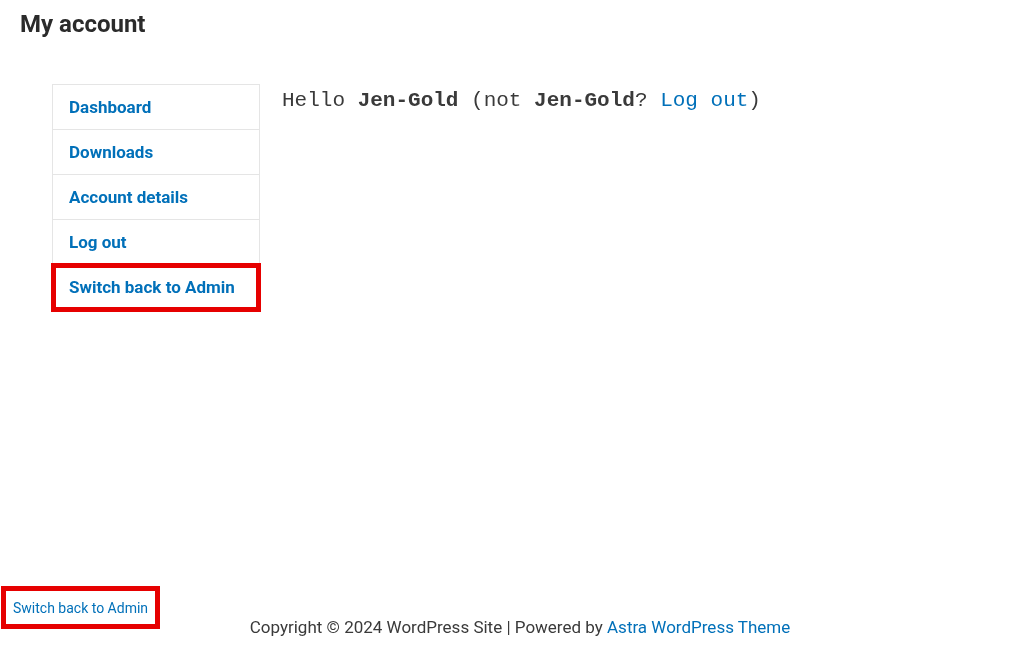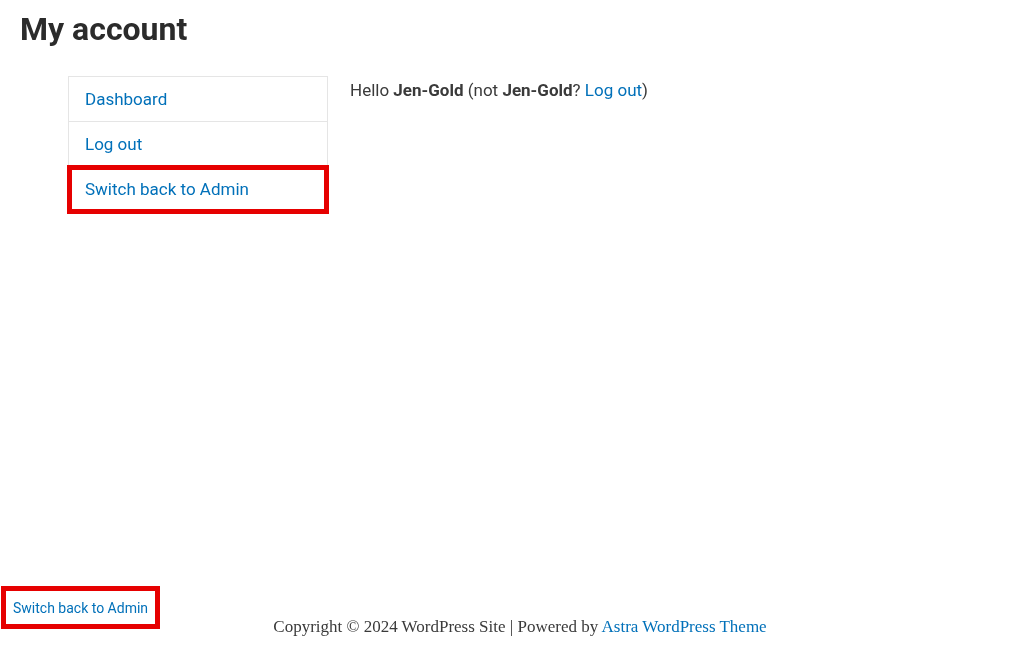--- a/index.html
+++ b/index.html
@@ -9,73 +9,74 @@
     }
     body {
       font-family: -apple-system, BlinkMacSystemFont, "Segoe UI", Roboto, Helvetica, Arial, sans-serif;
       color: #3a3a3a;
       width: 1024px;
       height: 657px;
       position: relative;
       background: #fff;
     }
     .page-title {
-      font-size: 32px;
+      font-size: 24px;
       font-weight: 700;
       color: #2b2b2b;
-      margin: 10px 0 28px 20px;
+      margin: 10px 0 46px 20px;
     }
     .content-wrap {
       display: flex;
       padding: 0 20px;
     }
     .nav-list {
-      width: 260px;
-      margin-left: 48px;
+      width: 208px;
+      margin-left: 32px;
       border: 1px solid #e5e5e5;
       border-bottom: none;
       list-style: none;
+      font-weight: bold;
     }
     .nav-list li {
       border-bottom: 1px solid #e5e5e5;
     }
     .nav-list li a {
       display: block;
       padding: 12px 16px;
       color: #0170b9;
       text-decoration: none;
       font-size: 17px;
     }
     .highlight {
       outline: 5px solid #e60000;
       outline-offset: -3px;
     }
     .main-content {
       flex: 1;
       padding: 0 0 0 22px;
-      font-size: 17px;
+      font-size: 21px;
       line-height: 1.65;
       color: #3a3a3a;
+      font-family: Liberation Mono, monospace;
     }
     .main-content p {
       margin-bottom: 22px;
     }
     .main-content a {
       color: #0170b9;
       text-decoration: none;
     }
     .footer {
       position: absolute;
       bottom: 20px;
       left: 16px;
       right: 0;
       text-align: center;
       font-size: 17px;
       color: #3a3a3a;
-      font-family: Liberation Serif, serif;
     }
     .footer a {
       color: #0170b9;
       text-decoration: none;
     }
     .footer-switch {
       position: absolute;
       bottom: 30px;
       left: 3px;
       padding: 10px 10px;
@@ -91,20 +92,26 @@
 <body>
 
 <h1 class="page-title">My account</h1>
 
 <div class="content-wrap">
   <ul class="nav-list">
     <li>
         <a href="#">Dashboard</a>
       </li>
     <li>
+        <a href="#">Downloads</a>
+      </li>
+    <li>
+        <a href="#">Account details</a>
+      </li>
+    <li>
         <a href="#">Log out</a>
       </li>
     <li class="highlight">
         <a href="#">Switch back to Admin</a>
       </li>
   </ul>
 
   <div class="main-content">
     <p>
       <span>Hello </span><strong>Jen-Gold</strong><span> (not </span><strong>Jen-Gold</strong><span>? </span><a href="#">Log out</a><span>)</span>

